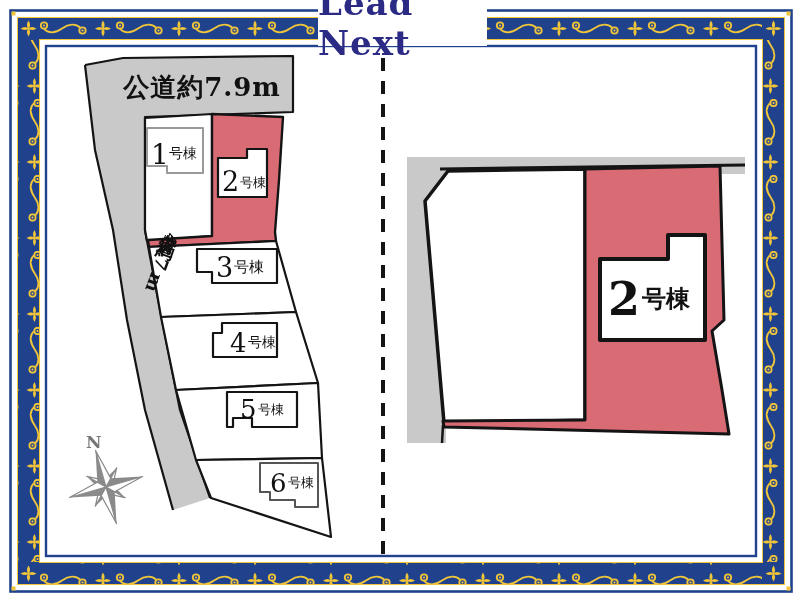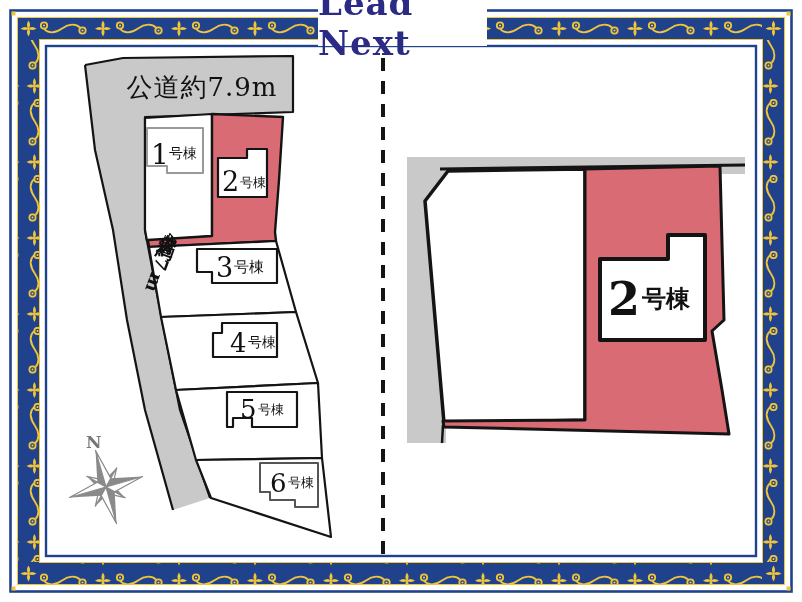--- a/index.html
+++ b/index.html
@@ -5,21 +5,21 @@
   html,body{margin:0;padding:0;background:#ffffff;}
   #canvas{position:relative;width:802px;height:602px;background:#ffffff;overflow:hidden;
           font-family:"DejaVu Serif","Liberation Serif",serif;}
   #scene{position:absolute;left:0;top:0;}
   .overlay{position:absolute;color:#111;}
   #title-box{position:absolute;left:318px;top:0;width:169px;height:46px;background:#ffffff;
              display:flex;align-items:center;justify-content:center;z-index:5;}
   #title-box span{font-size:34px;font-weight:bold;color:#2b2a85;letter-spacing:1px;
                   font-family:"DejaVu Serif","Liberation Serif",serif;}
   #road-top-label{left:120px;top:70px;width:164px;text-align:center;font-size:26px;
-                  font-weight:normal;letter-spacing:1px;}
+                  font-weight:bold;letter-spacing:1px;}
   #road-left-label{left:132px;top:216px;height:188px;writing-mode:vertical-rl;text-orientation:mixed;
                    font-size:18px;font-weight:bold;letter-spacing:4px;
                    transform:rotate(20deg);transform-origin:50% 50%;}
 </style>
 </head>
 <body>
 
 <div id="canvas">
 
 <svg id="scene" width="802" height="602" viewBox="0 0 802 602">

